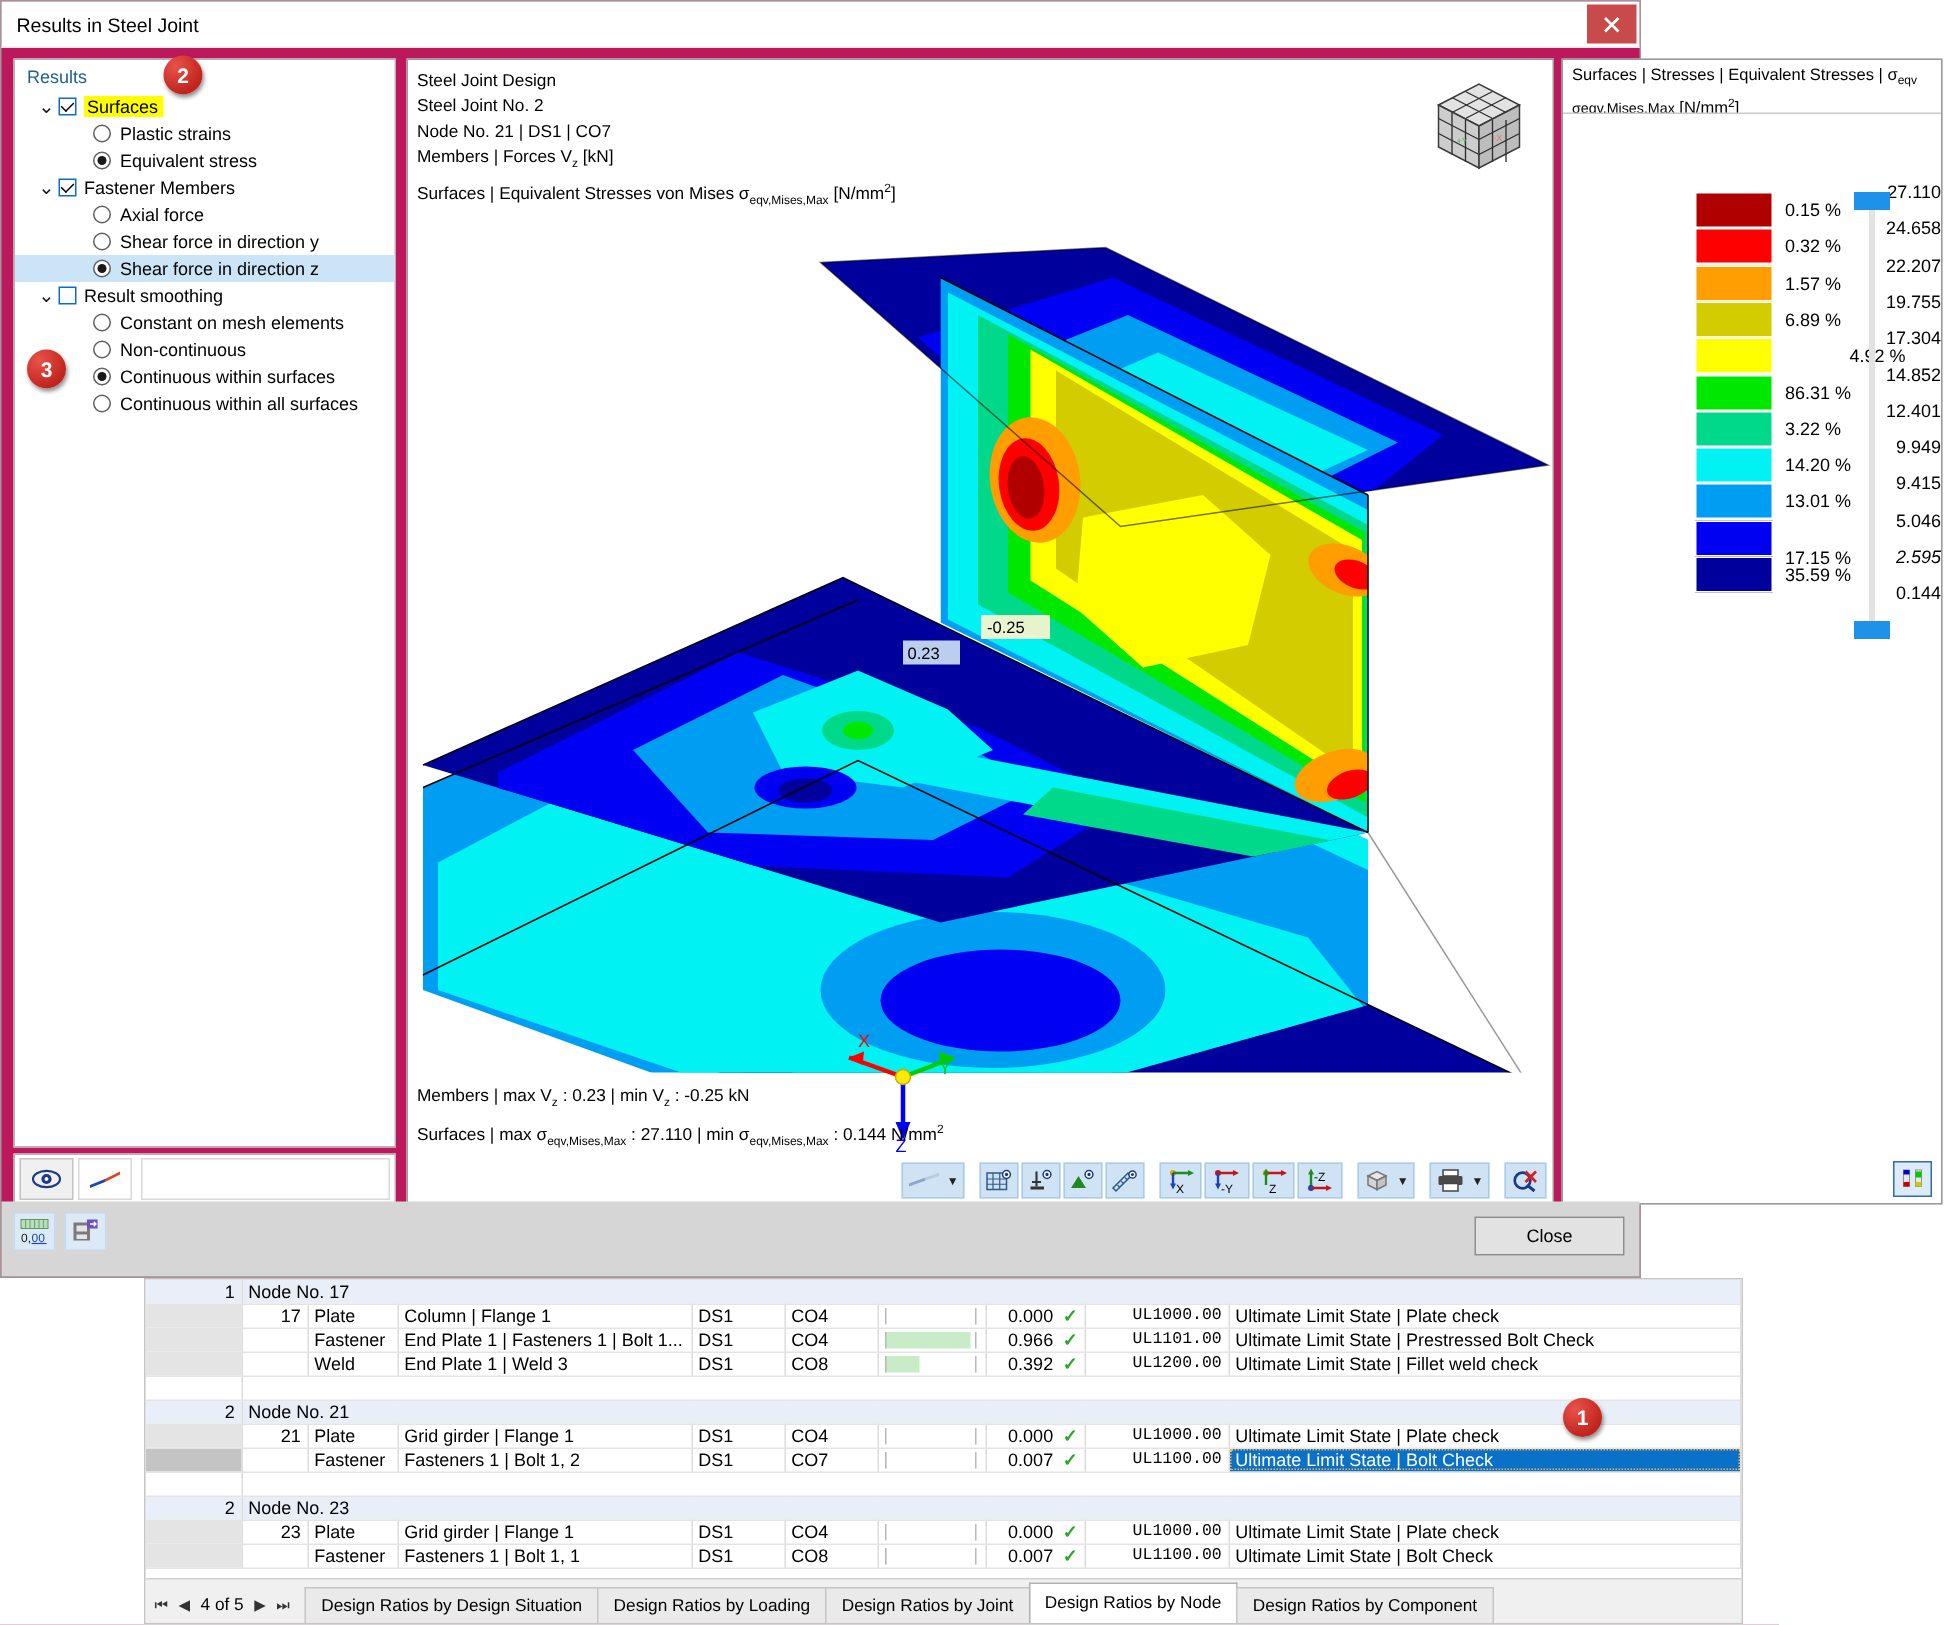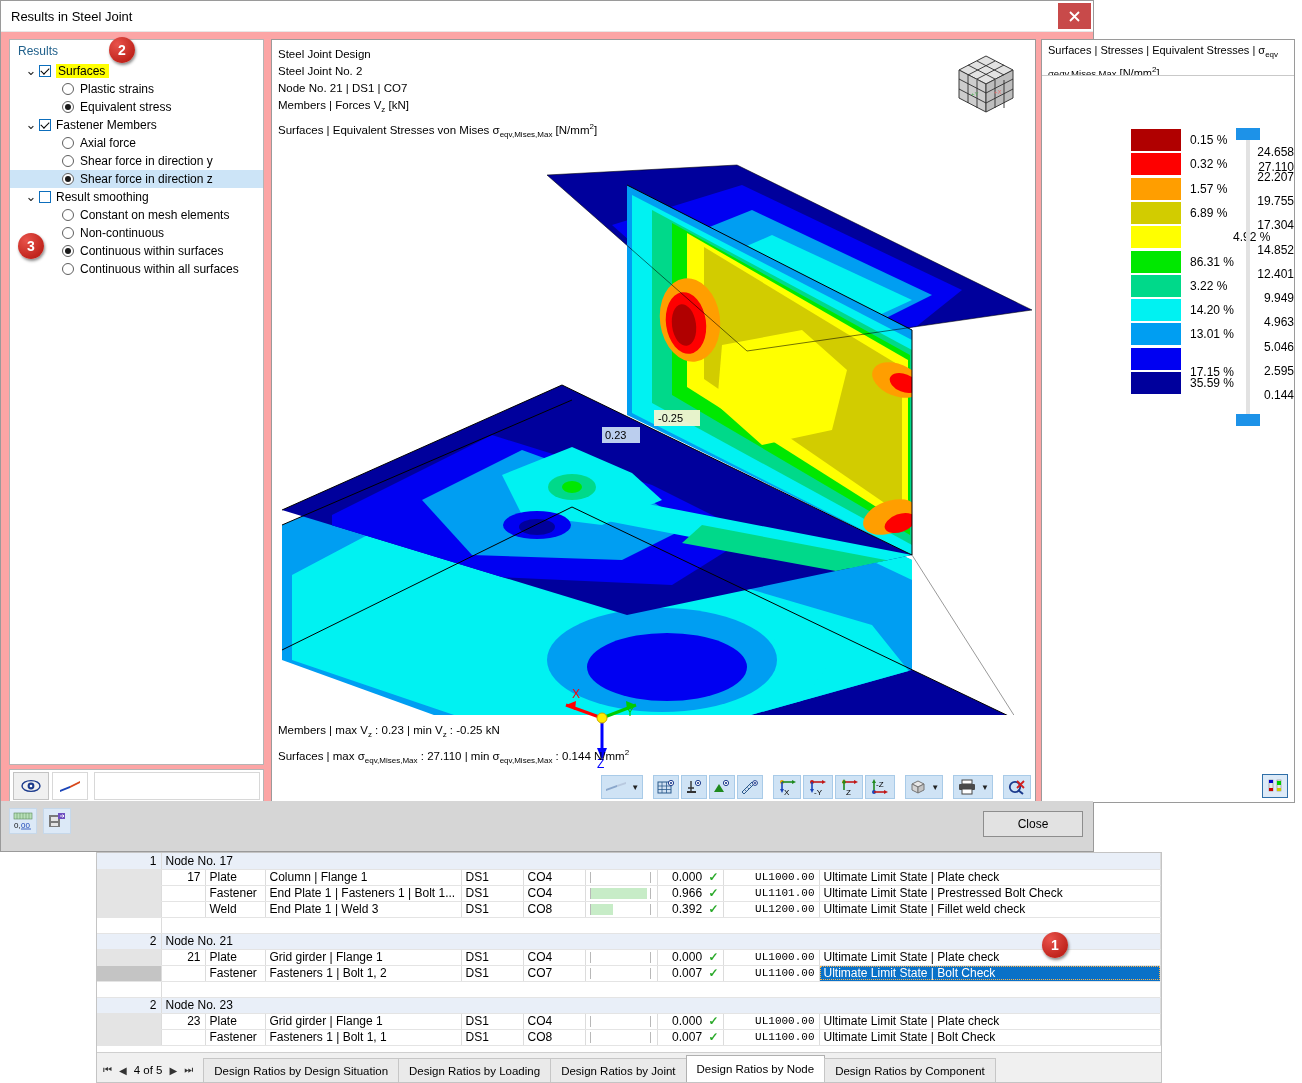--- a/index.html
+++ b/index.html
@@ -10,21 +10,21 @@
     font-size: 12px;
     background: #ffffff;
     overflow: hidden;
   }
 
   
   #dialog {
     position: absolute;
     left: 0; top: 0;
     width: 1094px; height: 852px;
-    background: #fca5a5;
+    background: #be185d;
     border: 1px solid #9a9a9a;
   }
   #titlebar {
     position: absolute; left: 0; top: 0;
     width: 100%; height: 31px;
     background: #ffffff;
     border-bottom: 1px solid #e8e8e8;
   }
   #titlebar .title {
     position: absolute; left: 10px; top: 8px;
@@ -785,31 +785,31 @@
     </div>
   </div>
 
   <div id="legend">
     <div id="legend-head">
       <div><span>Surfaces | Stresses | Equivalent Stresses | σ</span><sub>eqv</sub></div>
       <div><span style="font-size:9.5px">σeqv,Mises,Max</span><span> [N/mm</span><sup>2</sup><span>]</span></div>
     </div>
     <div id="legend-body">
       <div id="legend-scale-host">
-          <div class="lg-val" style="top: 45px; margin-top: 39px;">27.110</div>
+          <div class="lg-val" style="top: 45px;">27.110</div>
           <div class="lg-val" style="top: 69.3px;">24.658</div>
           <div class="lg-val" style="top: 93.6px;">22.207</div>
           <div class="lg-val" style="top: 117.9px;">19.755</div>
           <div class="lg-val" style="top: 142.2px;">17.304</div>
           <div class="lg-val" style="top: 166.5px;">14.852</div>
           <div class="lg-val" style="top: 190.8px;">12.401</div>
           <div class="lg-val" style="top: 215.1px;">9.949</div>
-          <div class="lg-val" style="top: 239.4px;">4.963</div>
+          <div class="lg-val" style="top: 239.4px;">9.415</div>
           <div class="lg-val" style="top: 263.7px;">5.046</div>
-          <div class="lg-val" style="top: 288px;">2.595</div>
+          <div class="lg-val" style="top: 288px; font-style: italic;">2.595</div>
           <div class="lg-val" style="top: 312.3px;">0.144</div>
           <div class="lg-swatch" style="top: 52px; background: rgb(176, 0, 0);"></div>
           <div class="lg-pct" style="top: 57px;">0.15 %</div>
           <div class="lg-swatch" style="top: 76.3px; background: rgb(254, 0, 0);"></div>
           <div class="lg-pct" style="top: 81.3px;">0.32 %</div>
           <div class="lg-swatch" style="top: 100.6px; background: rgb(255, 158, 0);"></div>
           <div class="lg-pct" style="top: 105.6px;">1.57 %</div>
           <div class="lg-swatch" style="top: 124.9px; background: rgb(210, 204, 0);"></div>
           <div class="lg-pct" style="top: 129.9px;">6.89 %</div>
           <div class="lg-swatch" style="top: 149.2px; background: rgb(255, 255, 0);"></div>

